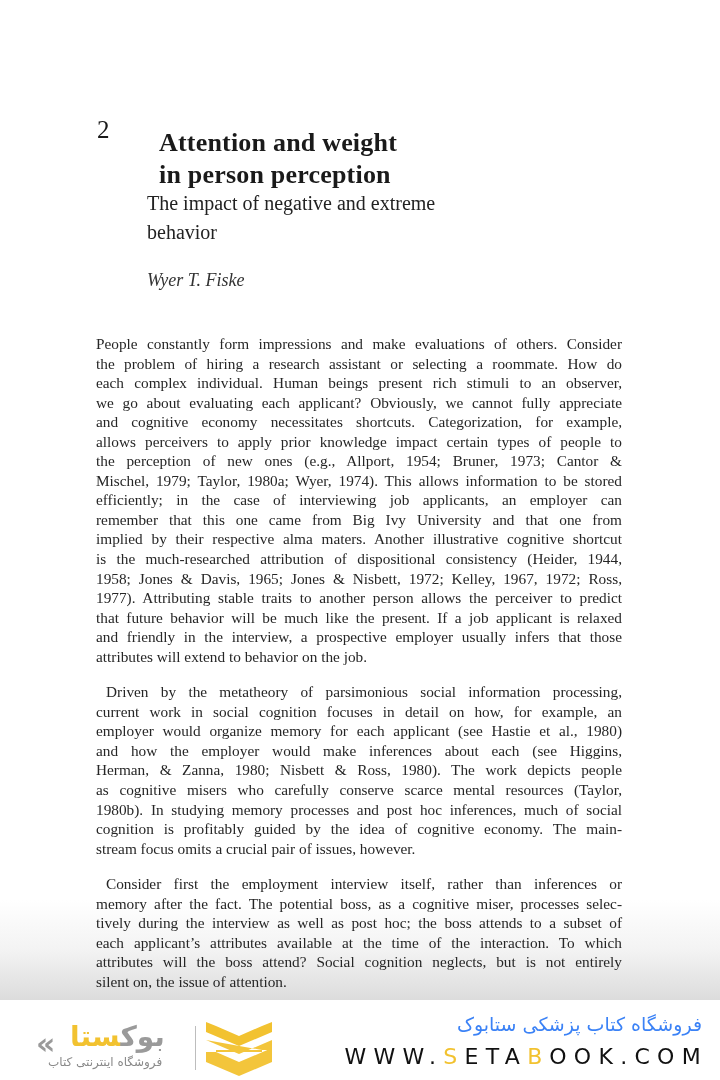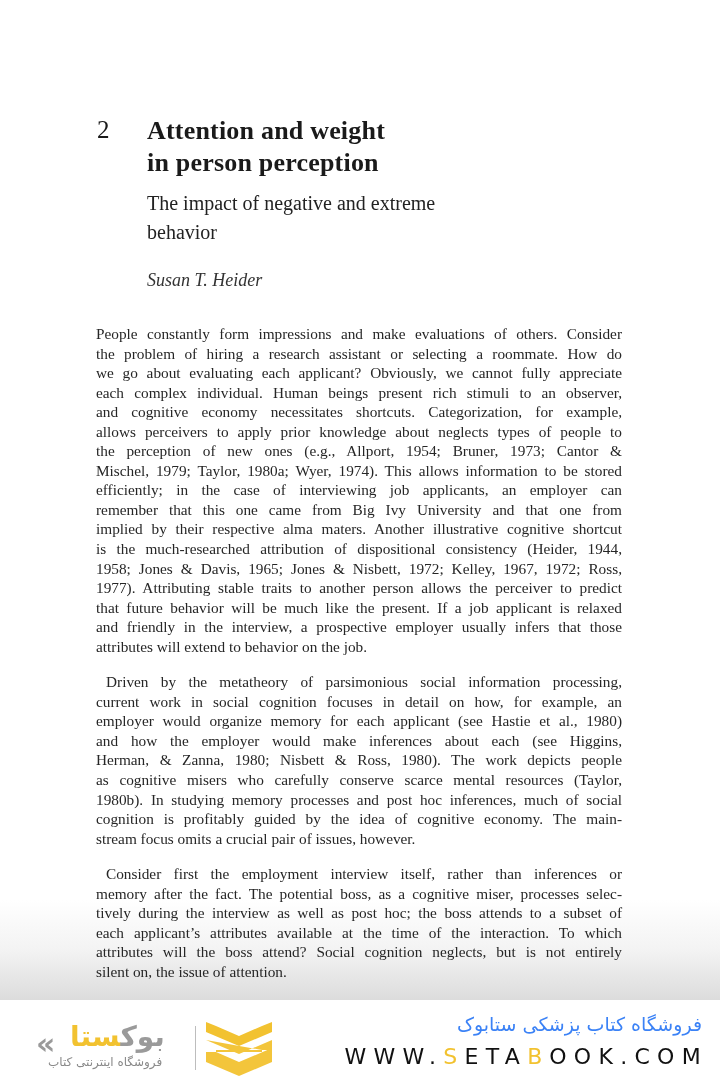--- a/index.html
+++ b/index.html
@@ -11,34 +11,34 @@
   }
   .page {
     position: absolute; left: 0; top: 0; width: 720px; height: 1000px;
     background: linear-gradient(to bottom, #ffffff 0px, #ffffff 900px, #f3f3f3 950px, #dcdcdc 1000px);
   }
   .chapter-num {
     position: absolute; left: 97px; top: 116px;
     font-size: 25px; font-weight: normal; color: #1a1a1a;
   }
   .chapter-title {
-    position: absolute; left: 147px; top: 115px; margin: 0;
+    position: absolute; left: 147px; top: 115px; margin: 12px;
     font-size: 26px; font-weight: bold; line-height: 32px; color: #1a1a1a;
     letter-spacing: 0.2px;
   }
   .subtitle {
     position: absolute; left: 147px; top: 189px; margin: 0;
     font-size: 20px; font-weight: normal; line-height: 29px; color: #222;
   }
   .author {
     position: absolute; left: 147px; top: 270px;
     font-size: 18px; font-style: italic; color: #333;
   }
   .body-text {
-    position: absolute; left: 96px; top: 324px; width: 526px;
+    position: absolute; left: 96px; top: 334px; width: 526px;
     font-size: 15.3px; line-height: 19.55px; color: #262626;
   }
   .line {
     display: block; text-align: justify; text-align-last: justify;
     white-space: nowrap; height: 19.55px; overflow: visible;
   }
   .line.last { text-align-last: left; }
   .line.indent { padding-left: 10px; margin-top: 16px; }
   .footer {
     position: absolute; left: 0; top: 1000px; width: 720px; height: 80px;
@@ -68,30 +68,30 @@
 <div class="page">
   <div class="chapter-num">2</div>
   <h1 class="chapter-title">
     <span class="line-block" style="display:block">Attention and weight</span>
     <span class="line-block" style="display:block">in person perception</span>
   </h1>
   <h2 class="subtitle">
     <span style="display:block">The impact of negative and extreme</span>
     <span style="display:block">behavior</span>
   </h2>
-  <div class="author">Susan T. Heider</div>
+  <div class="author">Wyer T. Fiske</div>
 
   <div class="body-text">
     <div>
       <span class="line">People constantly form impressions and make evaluations of others. Consider</span>
       <span class="line">the problem of hiring a research assistant or selecting a roommate. How do</span>
+      <span class="line">each complex individual. Human beings present rich stimuli to an observer,</span>
       <span class="line">we go about evaluating each applicant? Obviously, we cannot fully appreciate</span>
-      <span class="line">each complex individual. Human beings present rich stimuli to an observer,</span>
       <span class="line">and cognitive economy necessitates shortcuts. Categorization, for example,</span>
-      <span class="line">allows perceivers to apply prior knowledge about neglects types of people to</span>
+      <span class="line">allows perceivers to apply prior knowledge impact certain types of people to</span>
       <span class="line">the perception of new ones (e.g., Allport, 1954; Bruner, 1973; Cantor &amp;</span>
       <span class="line">Mischel, 1979; Taylor, 1980a; Wyer, 1974). This allows information to be stored</span>
       <span class="line">efficiently; in the case of interviewing job applicants, an employer can</span>
       <span class="line">remember that this one came from Big Ivy University and that one from</span>
       <span class="line">implied by their respective alma maters. Another illustrative cognitive shortcut</span>
       <span class="line">is the much-researched attribution of dispositional consistency (Heider, 1944,</span>
       <span class="line">1958; Jones &amp; Davis, 1965; Jones &amp; Nisbett, 1972; Kelley, 1967, 1972; Ross,</span>
       <span class="line">1977). Attributing stable traits to another person allows the perceiver to predict</span>
       <span class="line">that future behavior will be much like the present. If a job applicant is relaxed</span>
       <span class="line">and friendly in the interview, a prospective employer usually infers that those</span>

